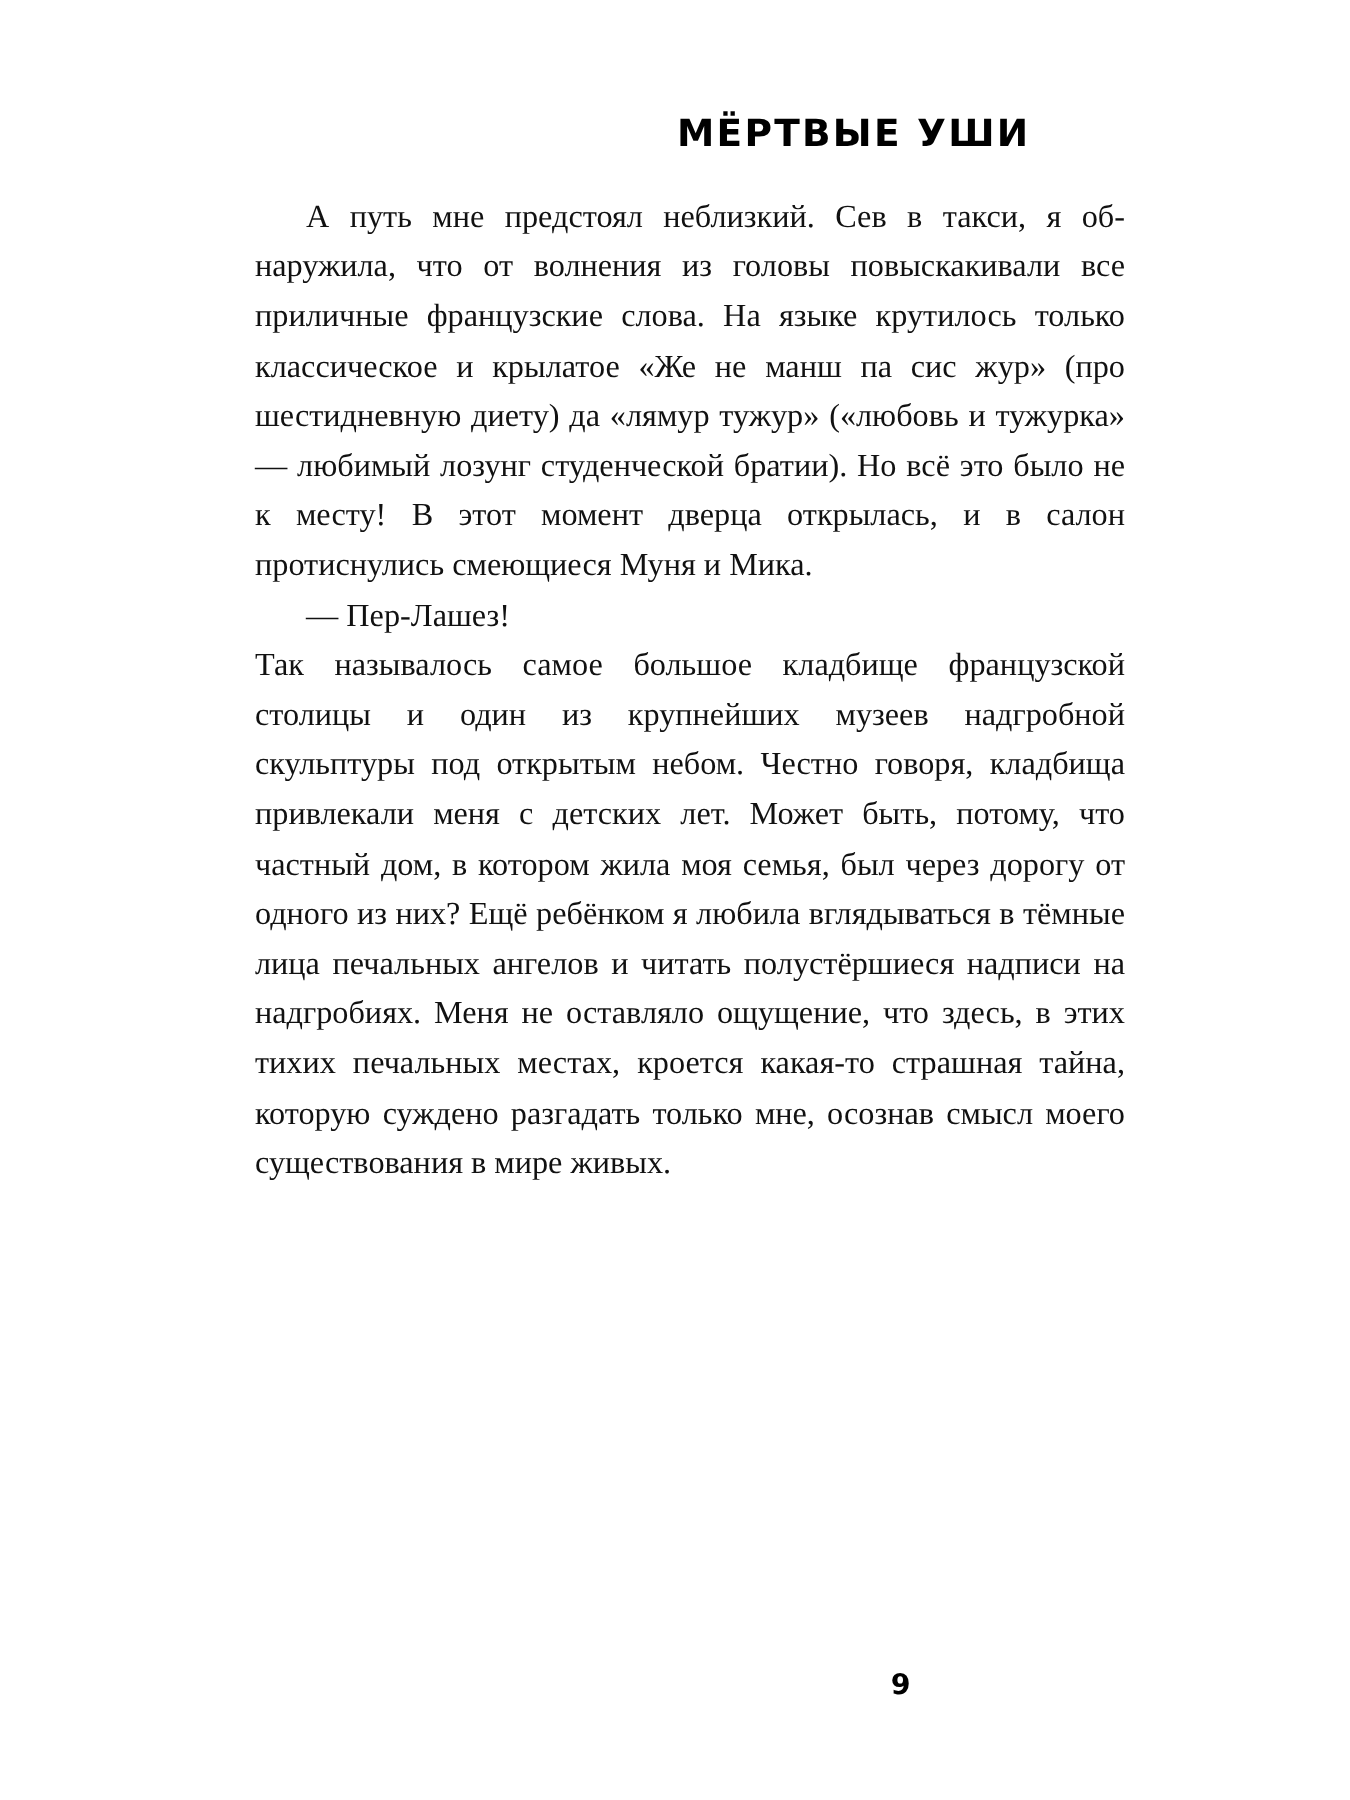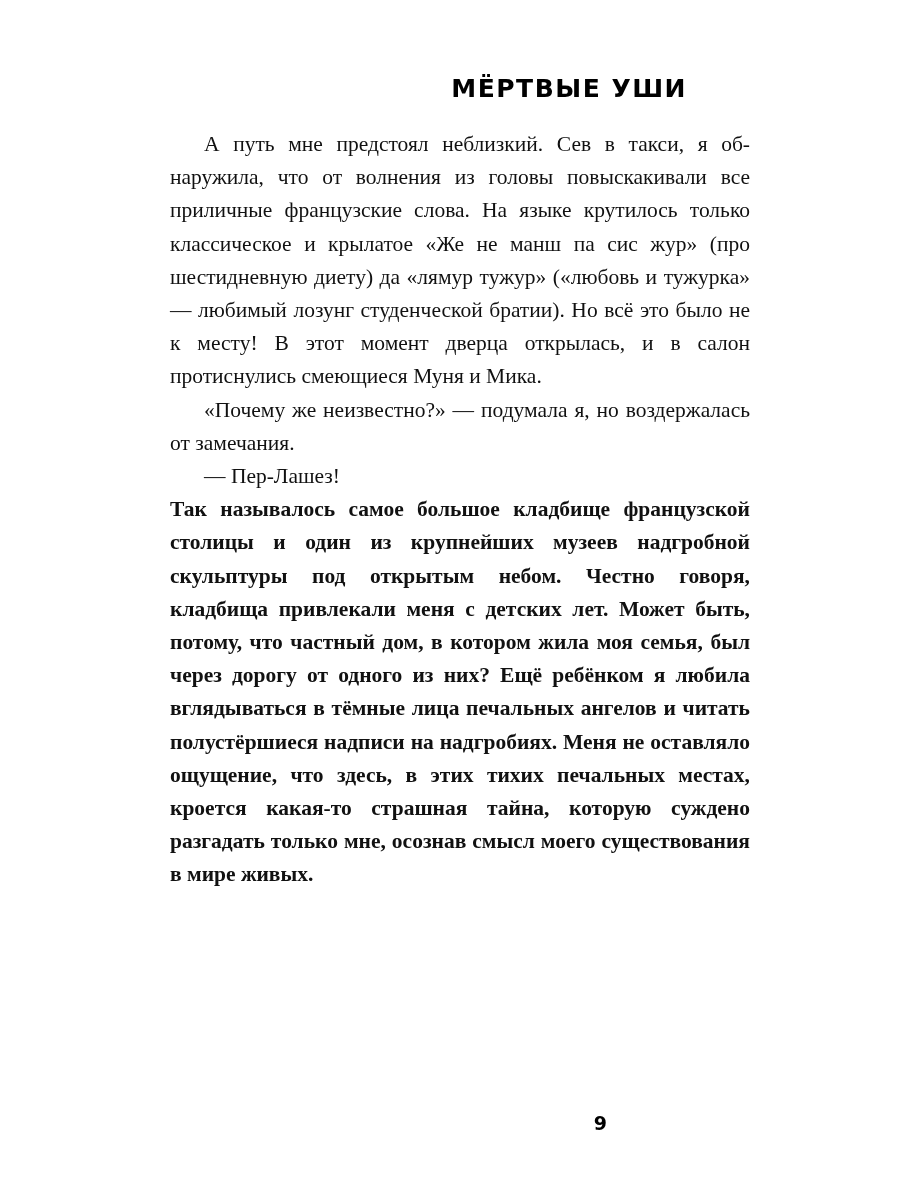--- a/index.html
+++ b/index.html
@@ -40,41 +40,39 @@
     text-justify: inter-word;
     color: #111111;
     hyphens: manual;
   }
   .body-text p {
     margin: 0;
     text-indent: 34px;
   }
   .body-text p.no-indent {
     text-indent: 0;
-    font-weight: bold;
   }
   .folio {
     position: absolute;
     bottom: 66px;
     right: 232px;
     font-family: "DejaVu Sans", "Liberation Sans", sans-serif;
     font-weight: bold;
     font-size: 19px;
     color: #000000;
   }
 </style>
 </head>
 <body>
 
 <div class="page">
 
   <div class="running-head">МЁРТВЫЕ УШИ</div>
 
   <div class="body-text">
     <p>А путь мне предстоял неблизкий. Сев в такси, я об­наружила, что от волнения из головы повыскакивали все приличные французские слова. На языке крутилось только классическое и крылатое «Же не манш па сис жур» (про шестидневную диету) да «лямур тужур» («любовь и тужурка» — любимый лозунг студенческой братии). Но всё это было не к месту! В этот момент дверца открылась, и в салон протиснулись смеющиеся Муня и Мика.</p>
-    <p>«Почему же неизвестно?» — подумала я, но воздер­жалась от замечания.</p>
     <p>— Пер-Лашез!</p>
     <p class="no-indent">Так называлось самое большое кладбище француз­ской столицы и один из крупнейших музеев надгроб­ной скульптуры под открытым небом. Честно говоря, кладбища привлекали меня с детских лет. Может быть, потому, что частный дом, в котором жила моя семья, был через дорогу от одного из них? Ещё ребёнком я любила вглядываться в тёмные лица печальных анге­лов и читать полустёршиеся надписи на надгробиях. Меня не оставляло ощущение, что здесь, в этих тихих печальных местах, кроется какая-то страшная тайна, которую суждено разгадать только мне, осознав смысл моего существования в мире живых.</p>
   </div>
 
   <div class="folio">9</div>
 
 </div>
 
 </body></html>

